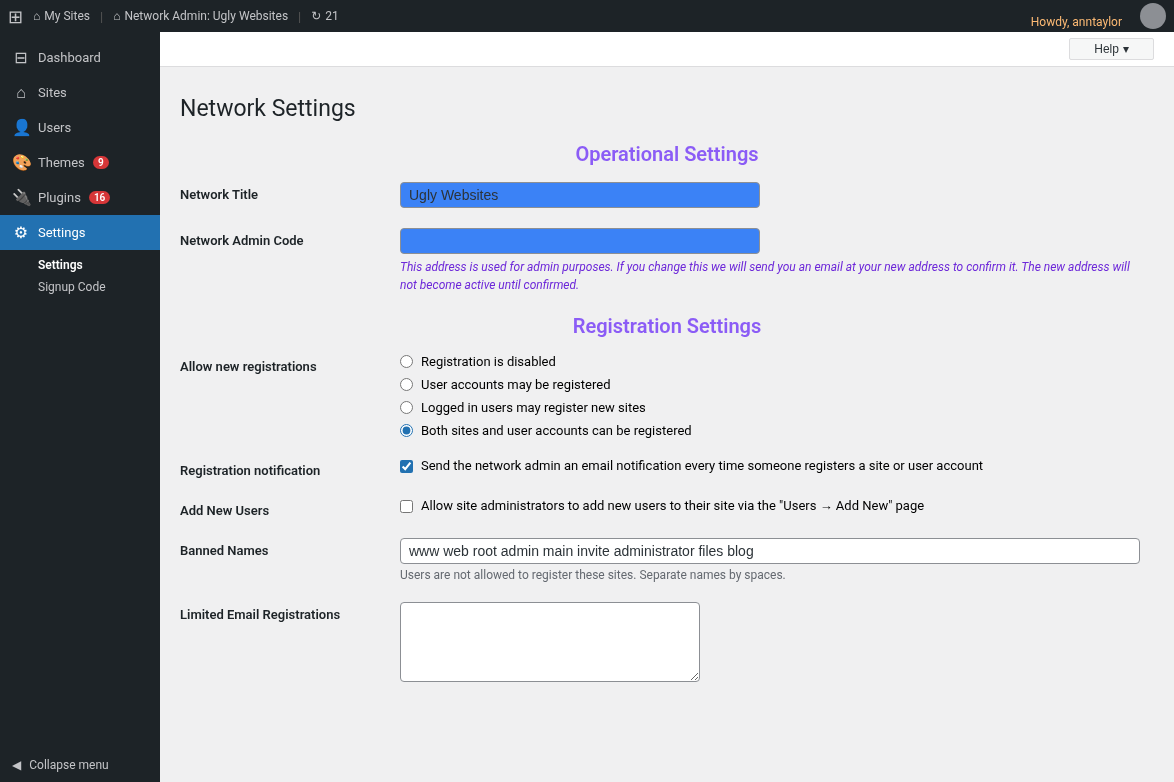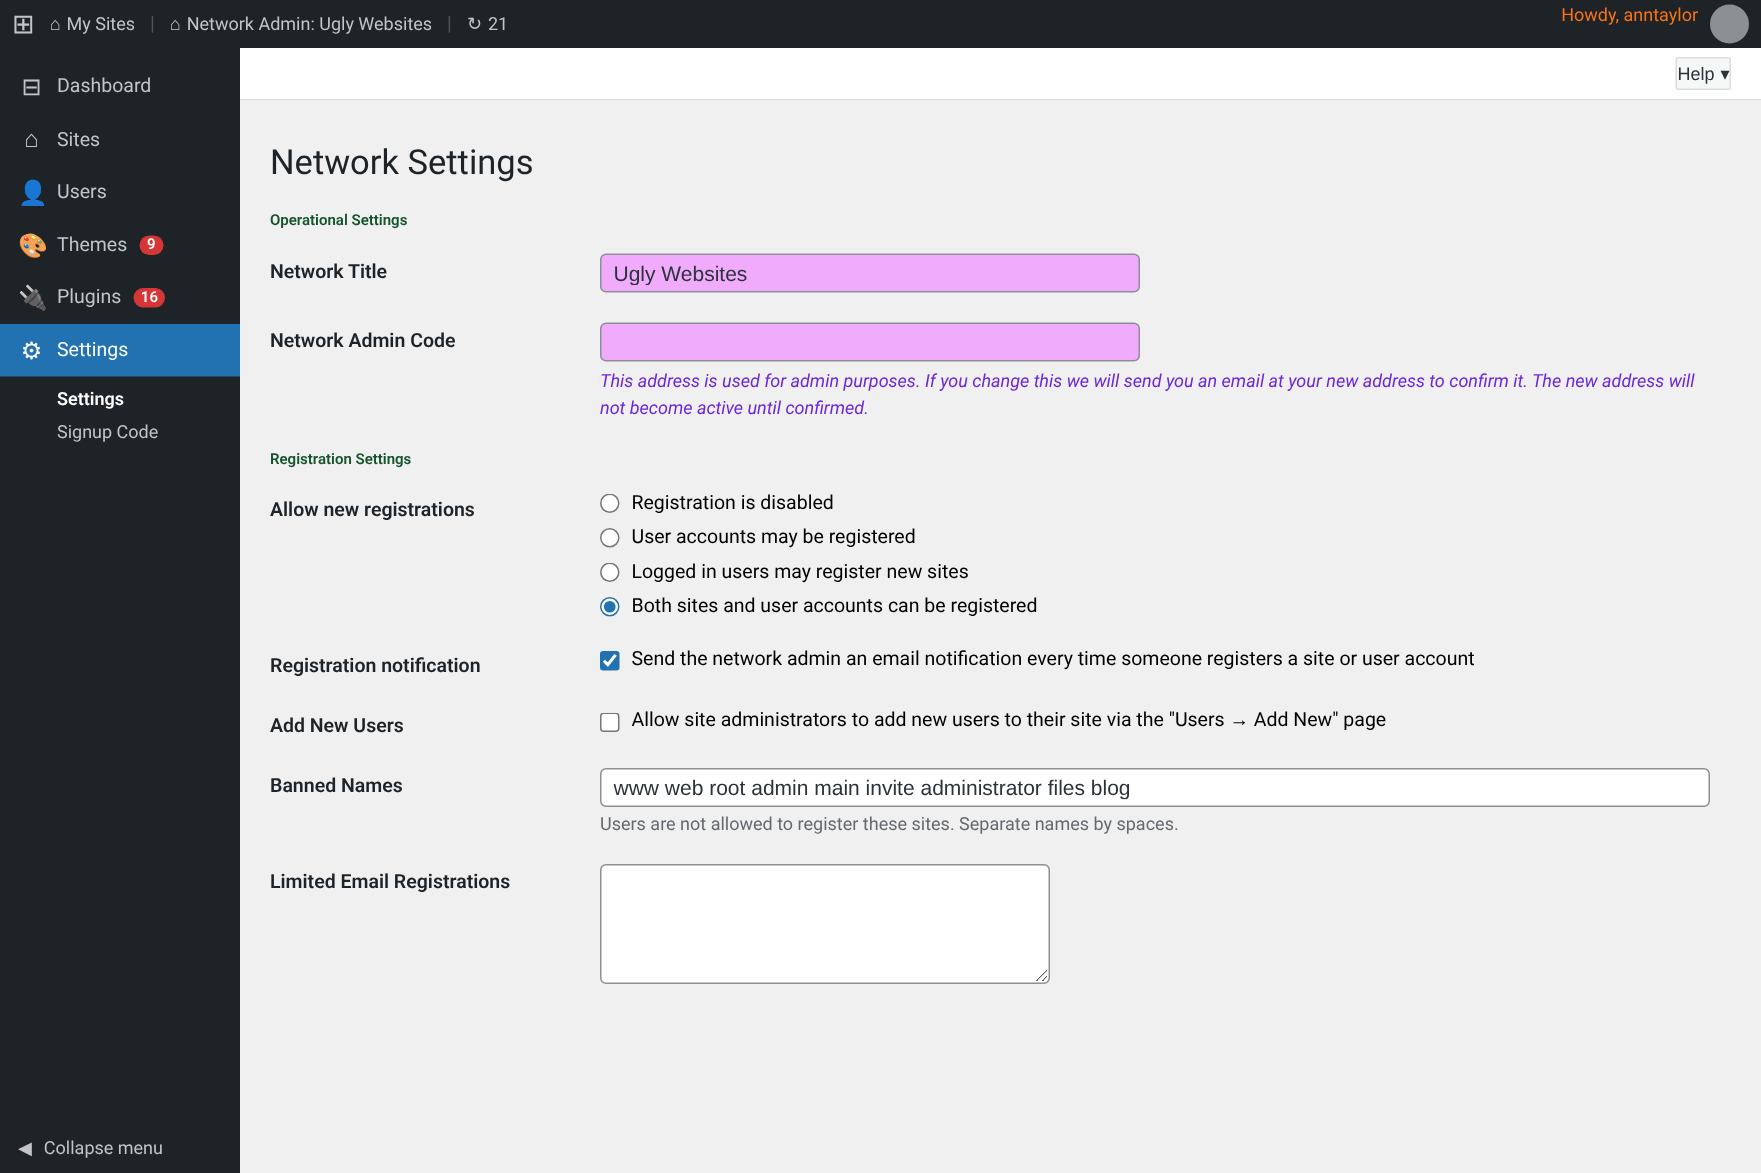--- a/index.html
+++ b/index.html
@@ -11,21 +11,21 @@
       color: #c3c4c7;
       height: 32px;
       display: flex;
       align-items: center;
       padding: 0 8px;
       gap: 12px;
       flex-shrink: 0;
       z-index: 100;
     }
     .top-bar-left { display: flex; align-items: center; gap: 10px; flex: 1; }
-    .top-bar-right { display: flex; align-items: flex-start; gap: 8px; font-size: 12px; color: #f97316; }
+    .top-bar-right { display: flex; align-items: flex-end; gap: 18px; font-size: 12px; color: #fdba74; }
     .wp-logo { color: #c3c4c7; font-size: 18px; cursor: pointer; }
     .top-bar-link { color: #c3c4c7; text-decoration: none; font-size: 12px; display: flex; align-items: center; gap: 4px; cursor: pointer; }
     .top-bar-separator { color: #555; }
 
     
     .main-layout { display: flex; flex: 1; overflow: hidden; }
 
     
     .sidebar {
       background: #1d2327;
@@ -77,61 +77,61 @@
       background: #fff;
       border-bottom: 1px solid #dcdcde;
       padding: 6px 20px;
       text-align: right;
       flex-shrink: 0;
     }
     .help-btn {
       background: #f6f7f7;
       border: 1px solid #dcdcde;
       color: #2c3338;
-      padding: 3px 0;
+      padding: 3px 24px;
       cursor: pointer;
       font-size: 12px;
       display: inline-flex;
       align-items: center;
       gap: 4px;
       border-radius: 2px;
     }
 
     
     .content-wrap { flex: 1; display: flex; flex-direction: column; overflow: hidden; }
     .content {
       flex: 1;
       overflow-y: auto;
       padding: 28px 20px 20px 20px;
       background: #f0f0f1;
     }
 
     .page-title { font-size: 23px; font-weight: 400; color: #1d2327; margin-bottom: 20px; }
 
-    .section-title { font-size: 10px; font-weight: 600; color: #14532d; margin-bottom: 16px; border-top: 1px solid #c3c4c7; padding-top: 16px; }
+    .section-title { font-size: 20px; font-weight: 600; color: #8b5cf6; margin-bottom: 16px; border-top: 1px solid #c3c4c7; padding-top: 16px; text-align: center; }
     .section-title:first-child { border-top: none; padding-top: 0; }
     .settings-row { display: flex; margin-bottom: 20px; }
     .settings-label {
       width: 220px;
       flex-shrink: 0;
       padding-top: 5px;
       font-weight: 600;
       color: #1d2327;
       font-size: 13px;
     }
     .settings-value { flex: 1; }
 
     .text-input {
       width: 360px;
       padding: 4px 8px;
       border: 1px solid #8c8f94;
       border-radius: 4px;
       font-size: 14px;
       color: #2c3338;
-      background: #f0abfc;
+      background: #3b82f6;
       outline: none;
     }
     .text-input-wide {
       width: 740px;
       padding: 4px 8px;
       border: 1px solid #8c8f94;
       border-radius: 4px;
       font-size: 14px;
       color: #2c3338;
       background: #fff;

